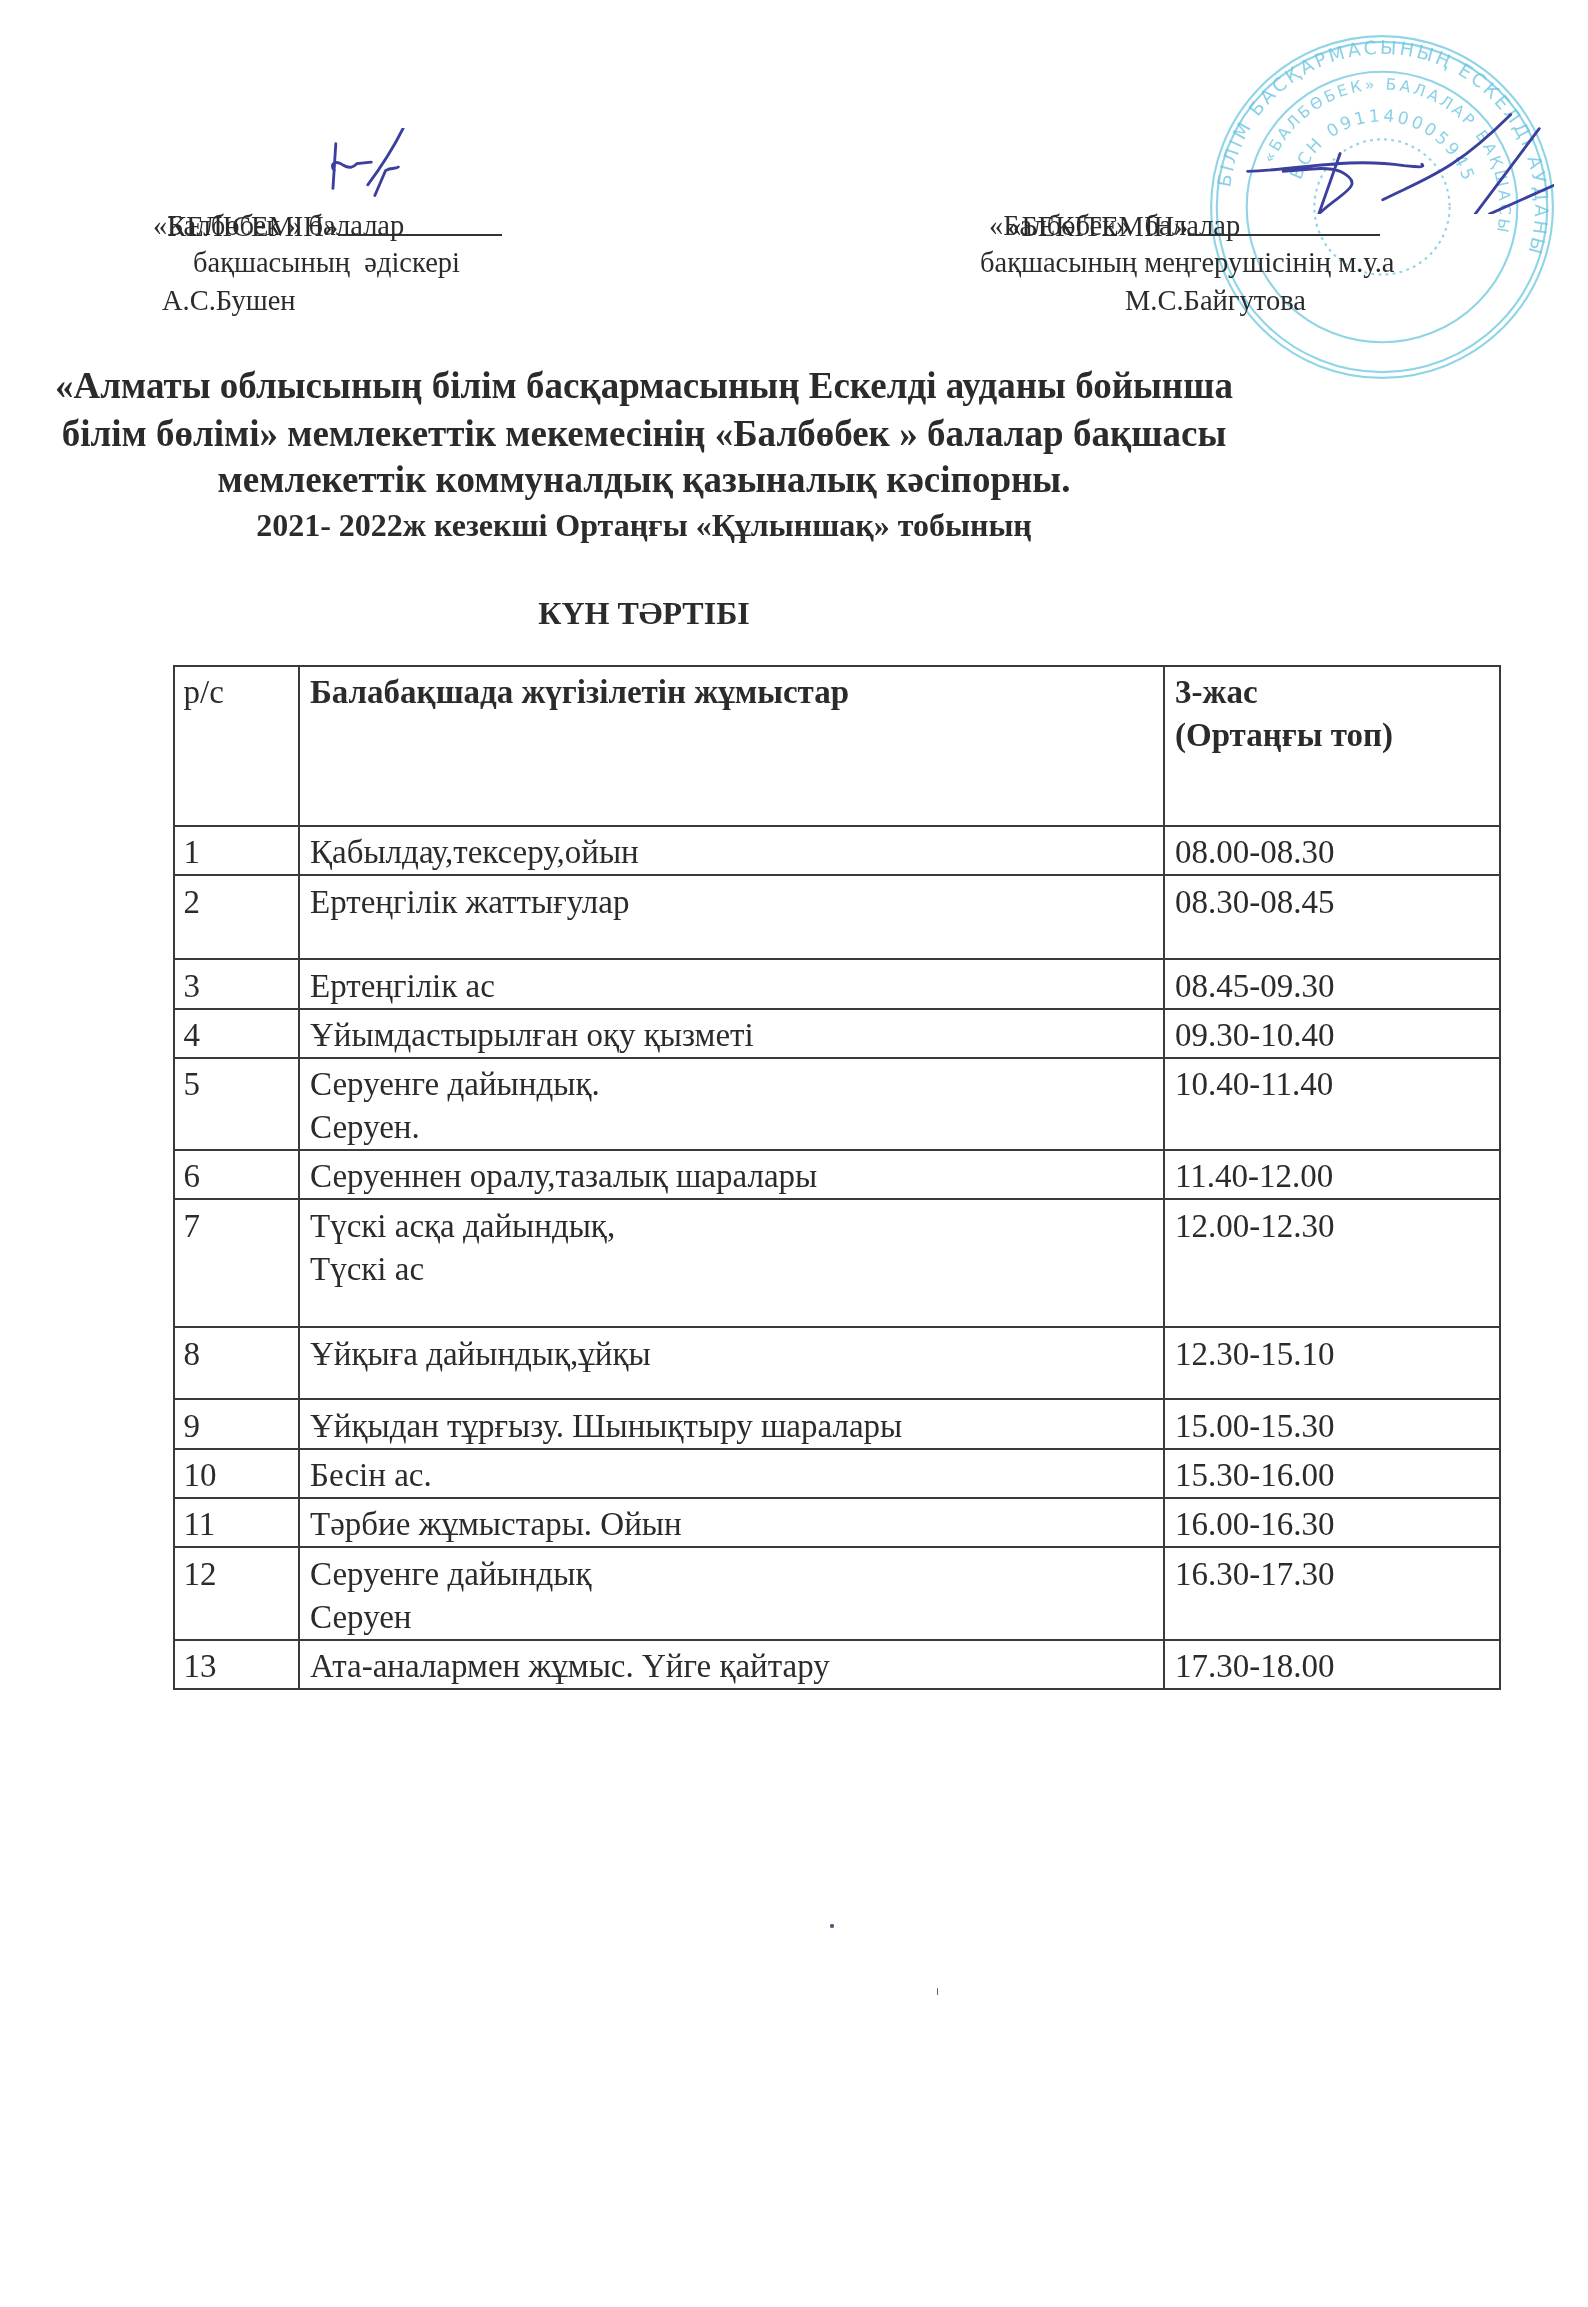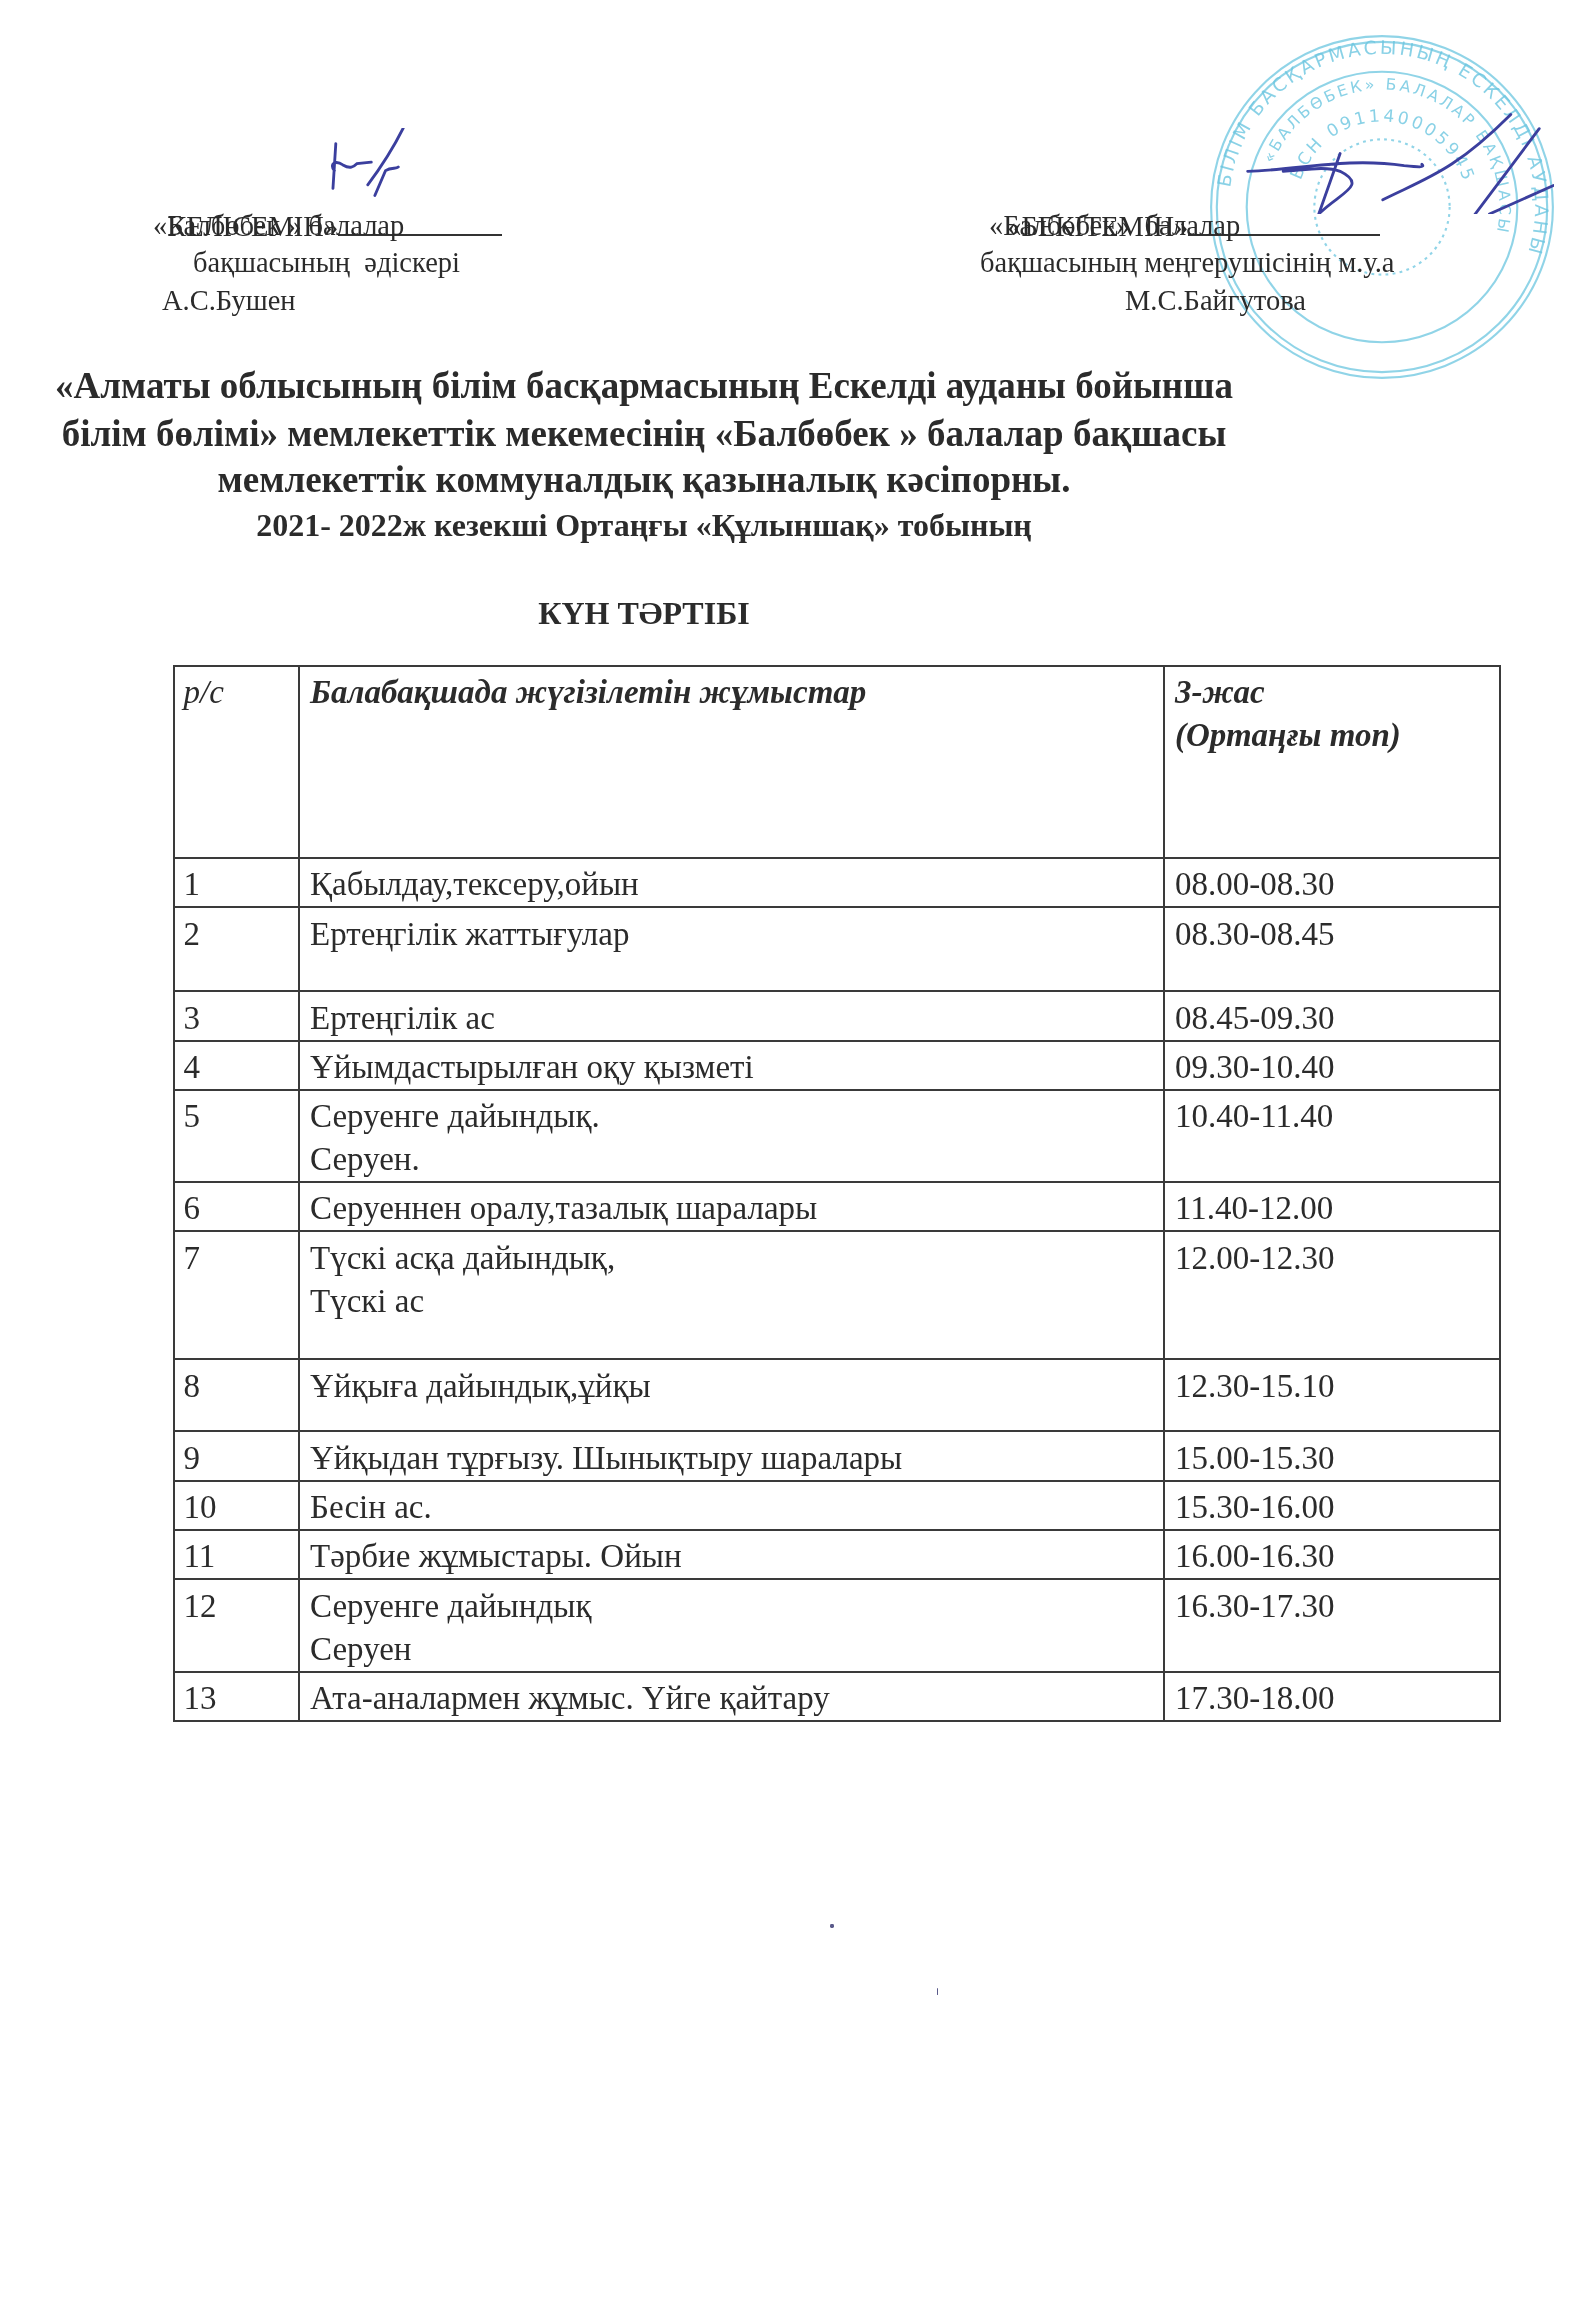--- a/index.html
+++ b/index.html
@@ -72,21 +72,21 @@
 <div class="title t2" style="top:507px;">2021- 2022ж  кезекші Ортаңғы «Құлыншақ» тобының</div>
 <div class="title t2" style="top:595px;">КҮН ТӘРТІБІ</div>
 
 <table class="sched">
   <colgroup>
       <col class="col1">
       <col class="col2">
       <col class="col3">
     </colgroup>
   <tbody id="sched-body">
-    <tr style="height:192px;font-style:italic;">
+    <tr style="height:160px;">
       <td class="num">р/с</td>
       <td class="hdr-b">Балабақшада жүгізілетін жұмыстар</td>
       <td class="hdr-b">
         <div>3-жас</div>
         <div>(Ортаңғы  топ)</div>
       </td>
     </tr>
   <tr style="height: 43px;">
         <td class="num">1</td>
         <td>

